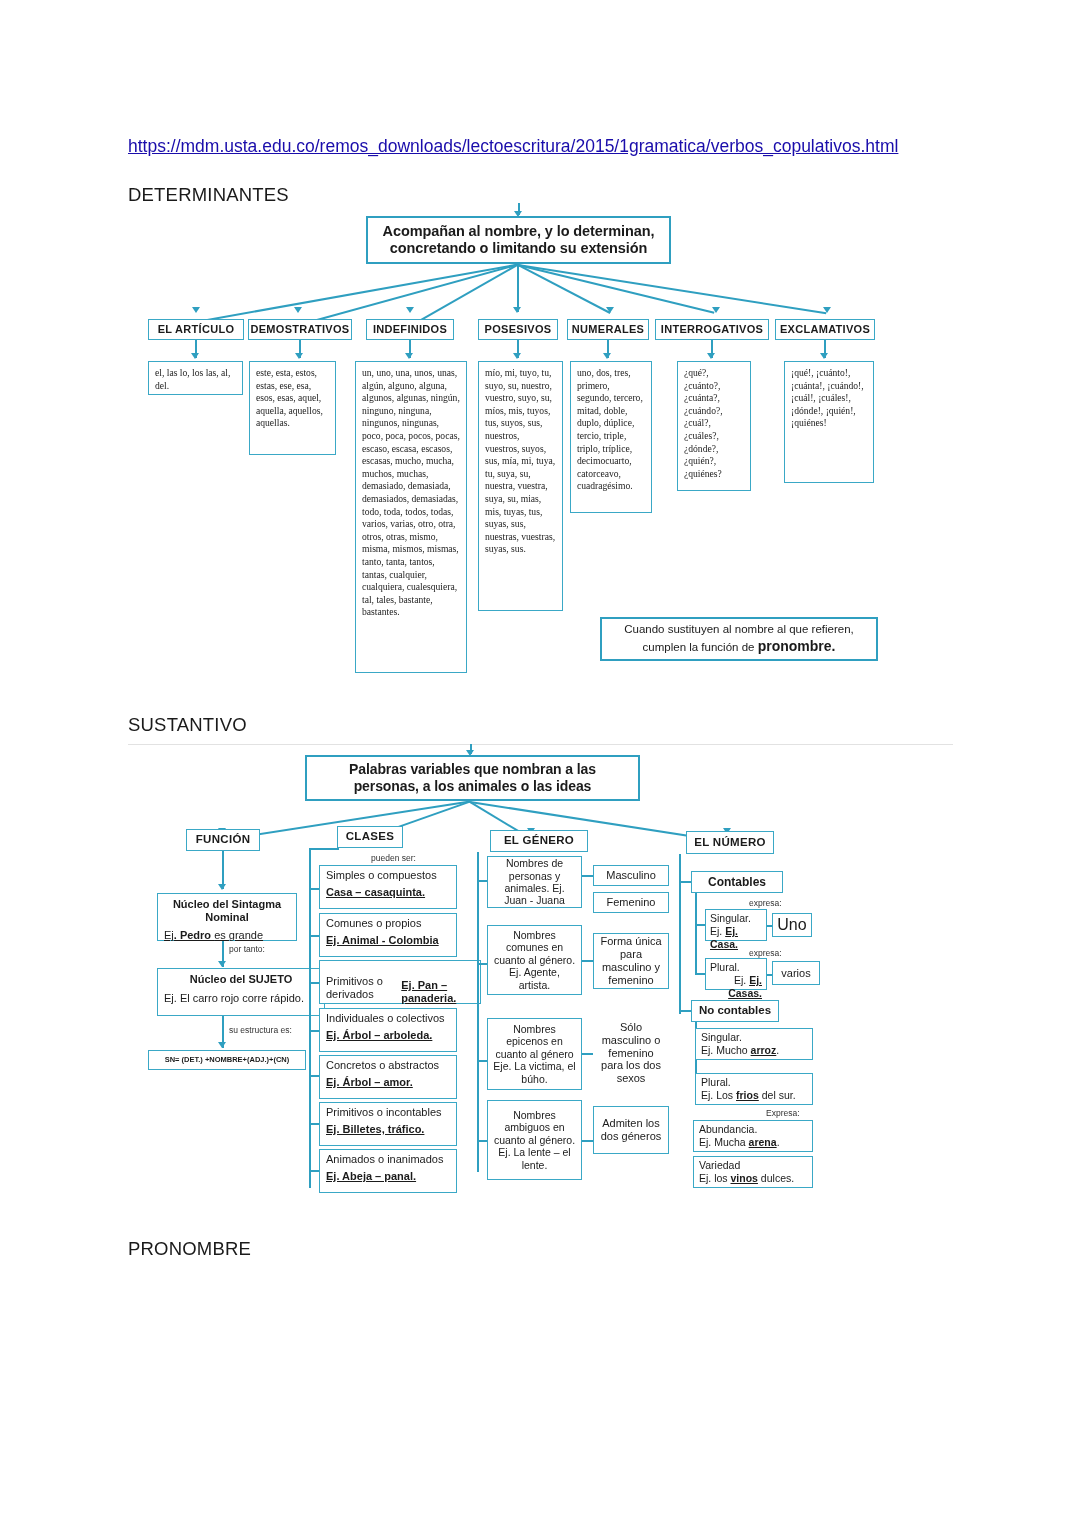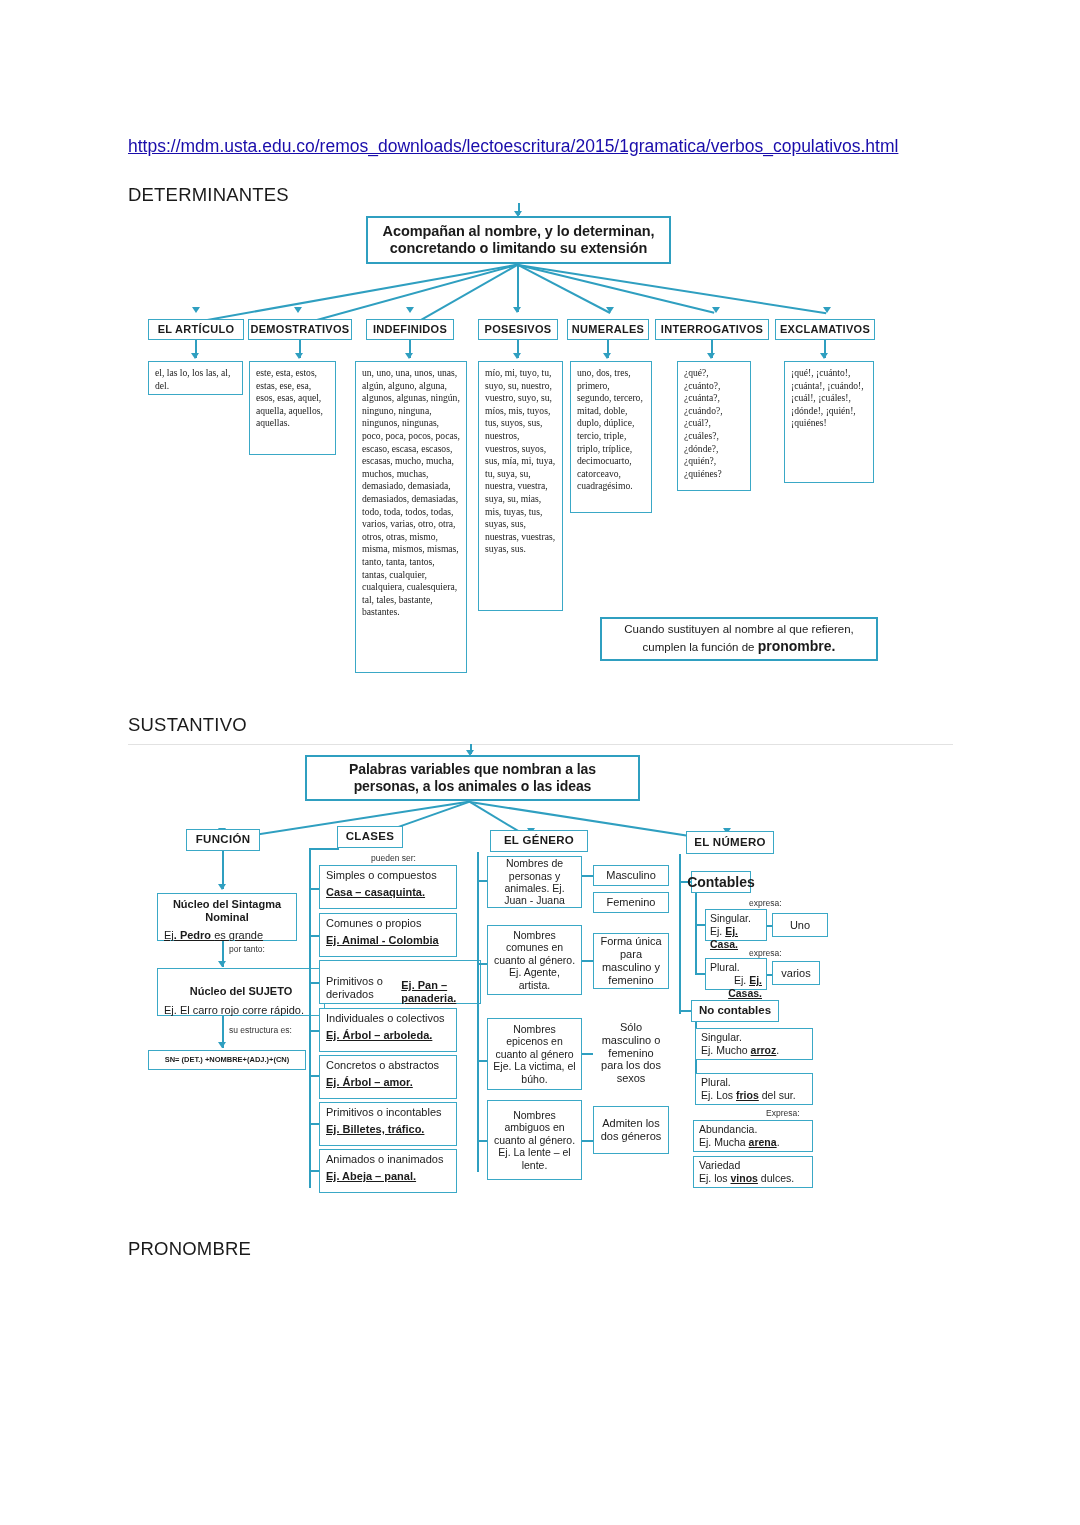--- a/index.html
+++ b/index.html
@@ -254,21 +254,21 @@
 
     <div class="bx left top" style="left:157px;top:893px;width:140px;height:48px;padding:4px 6px;font-size:11px;flex-direction:column;align-items:center;">
       <b style="text-align:center;display:block;">Núcleo del Sintagma Nominal</b>
       <span style="display:block;align-self:flex-start;margin-top:5px;"><span class="u">Ej</span><b class="u">. Pedro </b><span class="u">es grande</span></span>
     </div>
 
     <div class="lnv ln" style="left:222px;top:941px;height:26px;"></div>
     <div class="arw" style="left:218px;top:961px;"></div>
     <div class="cap" style="left:229px;top:944px;">por tanto:</div>
 
-    <div class="bx left top" style="left:157px;top:968px;width:168px;height:48px;padding:16px 6px;font-size:11px;flex-direction:column;align-items:center;">
+    <div class="bx left top" style="left:157px;top:968px;width:168px;height:48px;padding:4px 6px;font-size:11px;flex-direction:column;align-items:center;">
       <b style="text-align:center;display:block;">Núcleo del SUJETO</b>
       <span style="display:block;align-self:flex-start;margin-top:5px;line-height:1.3;">Ej. El carro rojo corre rápido.</span>
     </div>
 
     <div class="lnv ln" style="left:222px;top:1016px;height:32px;"></div>
     <div class="arw" style="left:218px;top:1042px;"></div>
     <div class="cap" style="left:229px;top:1025px;">su estructura es:</div>
 
     <div class="bx" style="left:148px;top:1050px;width:158px;height:20px;font-size:7.5px;font-weight:bold;">
       <span>SN= (DET.) +NOMBRE+(ADJ.)+(CN)</span>
@@ -369,35 +369,35 @@
       </div>
 
     <div class="bx hdr" style="left:686px;top:831px;width:88px;height:23px;font-size:11.5px;">
       <span>EL NÚMERO</span>
       </div>
 
     <div class="lnv ln" style="left:679px;top:854px;height:160px;"></div>
     <div class="lnh ln" style="left:679px;top:881px;width:12px;"></div>
     <div class="lnh ln" style="left:679px;top:1010px;width:12px;"></div>
 
-    <div class="bx" style="left:691px;top:871px;width:60px;height:22px;font-size:14px;font-weight:bold;">
+    <div class="bx" style="left:691px;top:871px;width:92px;height:22px;font-size:12px;font-weight:bold;">
       <span>Contables</span>
       </div>
 
     <div class="lnv ln" style="left:695px;top:893px;height:82px;"></div>
     <div class="lnh ln" style="left:695px;top:924px;width:10px;"></div>
     <div class="lnh ln" style="left:695px;top:973px;width:10px;"></div>
 
     <div class="cap" style="left:749px;top:898px;">expresa:</div>
     <div class="bx left top" style="left:705px;top:909px;width:62px;height:32px;padding:2px 4px;font-size:10.5px;flex-direction:column;">
       <span>Singular.</span>
       <span style="margin-top:1px;">Ej. <b class="u">Ej. Casa.</b></span>
       </div>
     <div class="lnh ln" style="left:767px;top:925px;width:8px;"></div>
-    <div class="bx" style="left:772px;top:913px;width:56px;height:24px;font-size:11px;">
+    <div class="bx" style="left:772px;top:913px;width:40px;height:24px;font-size:16px;">
       <span>Uno</span>
       </div>
 
     <div class="cap" style="left:749px;top:948px;">expresa:</div>
     <div class="bx left top" style="left:705px;top:958px;width:62px;height:32px;padding:2px 4px;font-size:10.5px;flex-direction:column;">
       <span>Plural.</span>
       <span style="margin-top:1px;text-align:right;">Ej. <b class="u">Ej. Casas.</b></span>
       </div>
     <div class="lnh ln" style="left:767px;top:974px;width:8px;"></div>
     <div class="bx" style="left:772px;top:961px;width:48px;height:24px;font-size:11px;">

